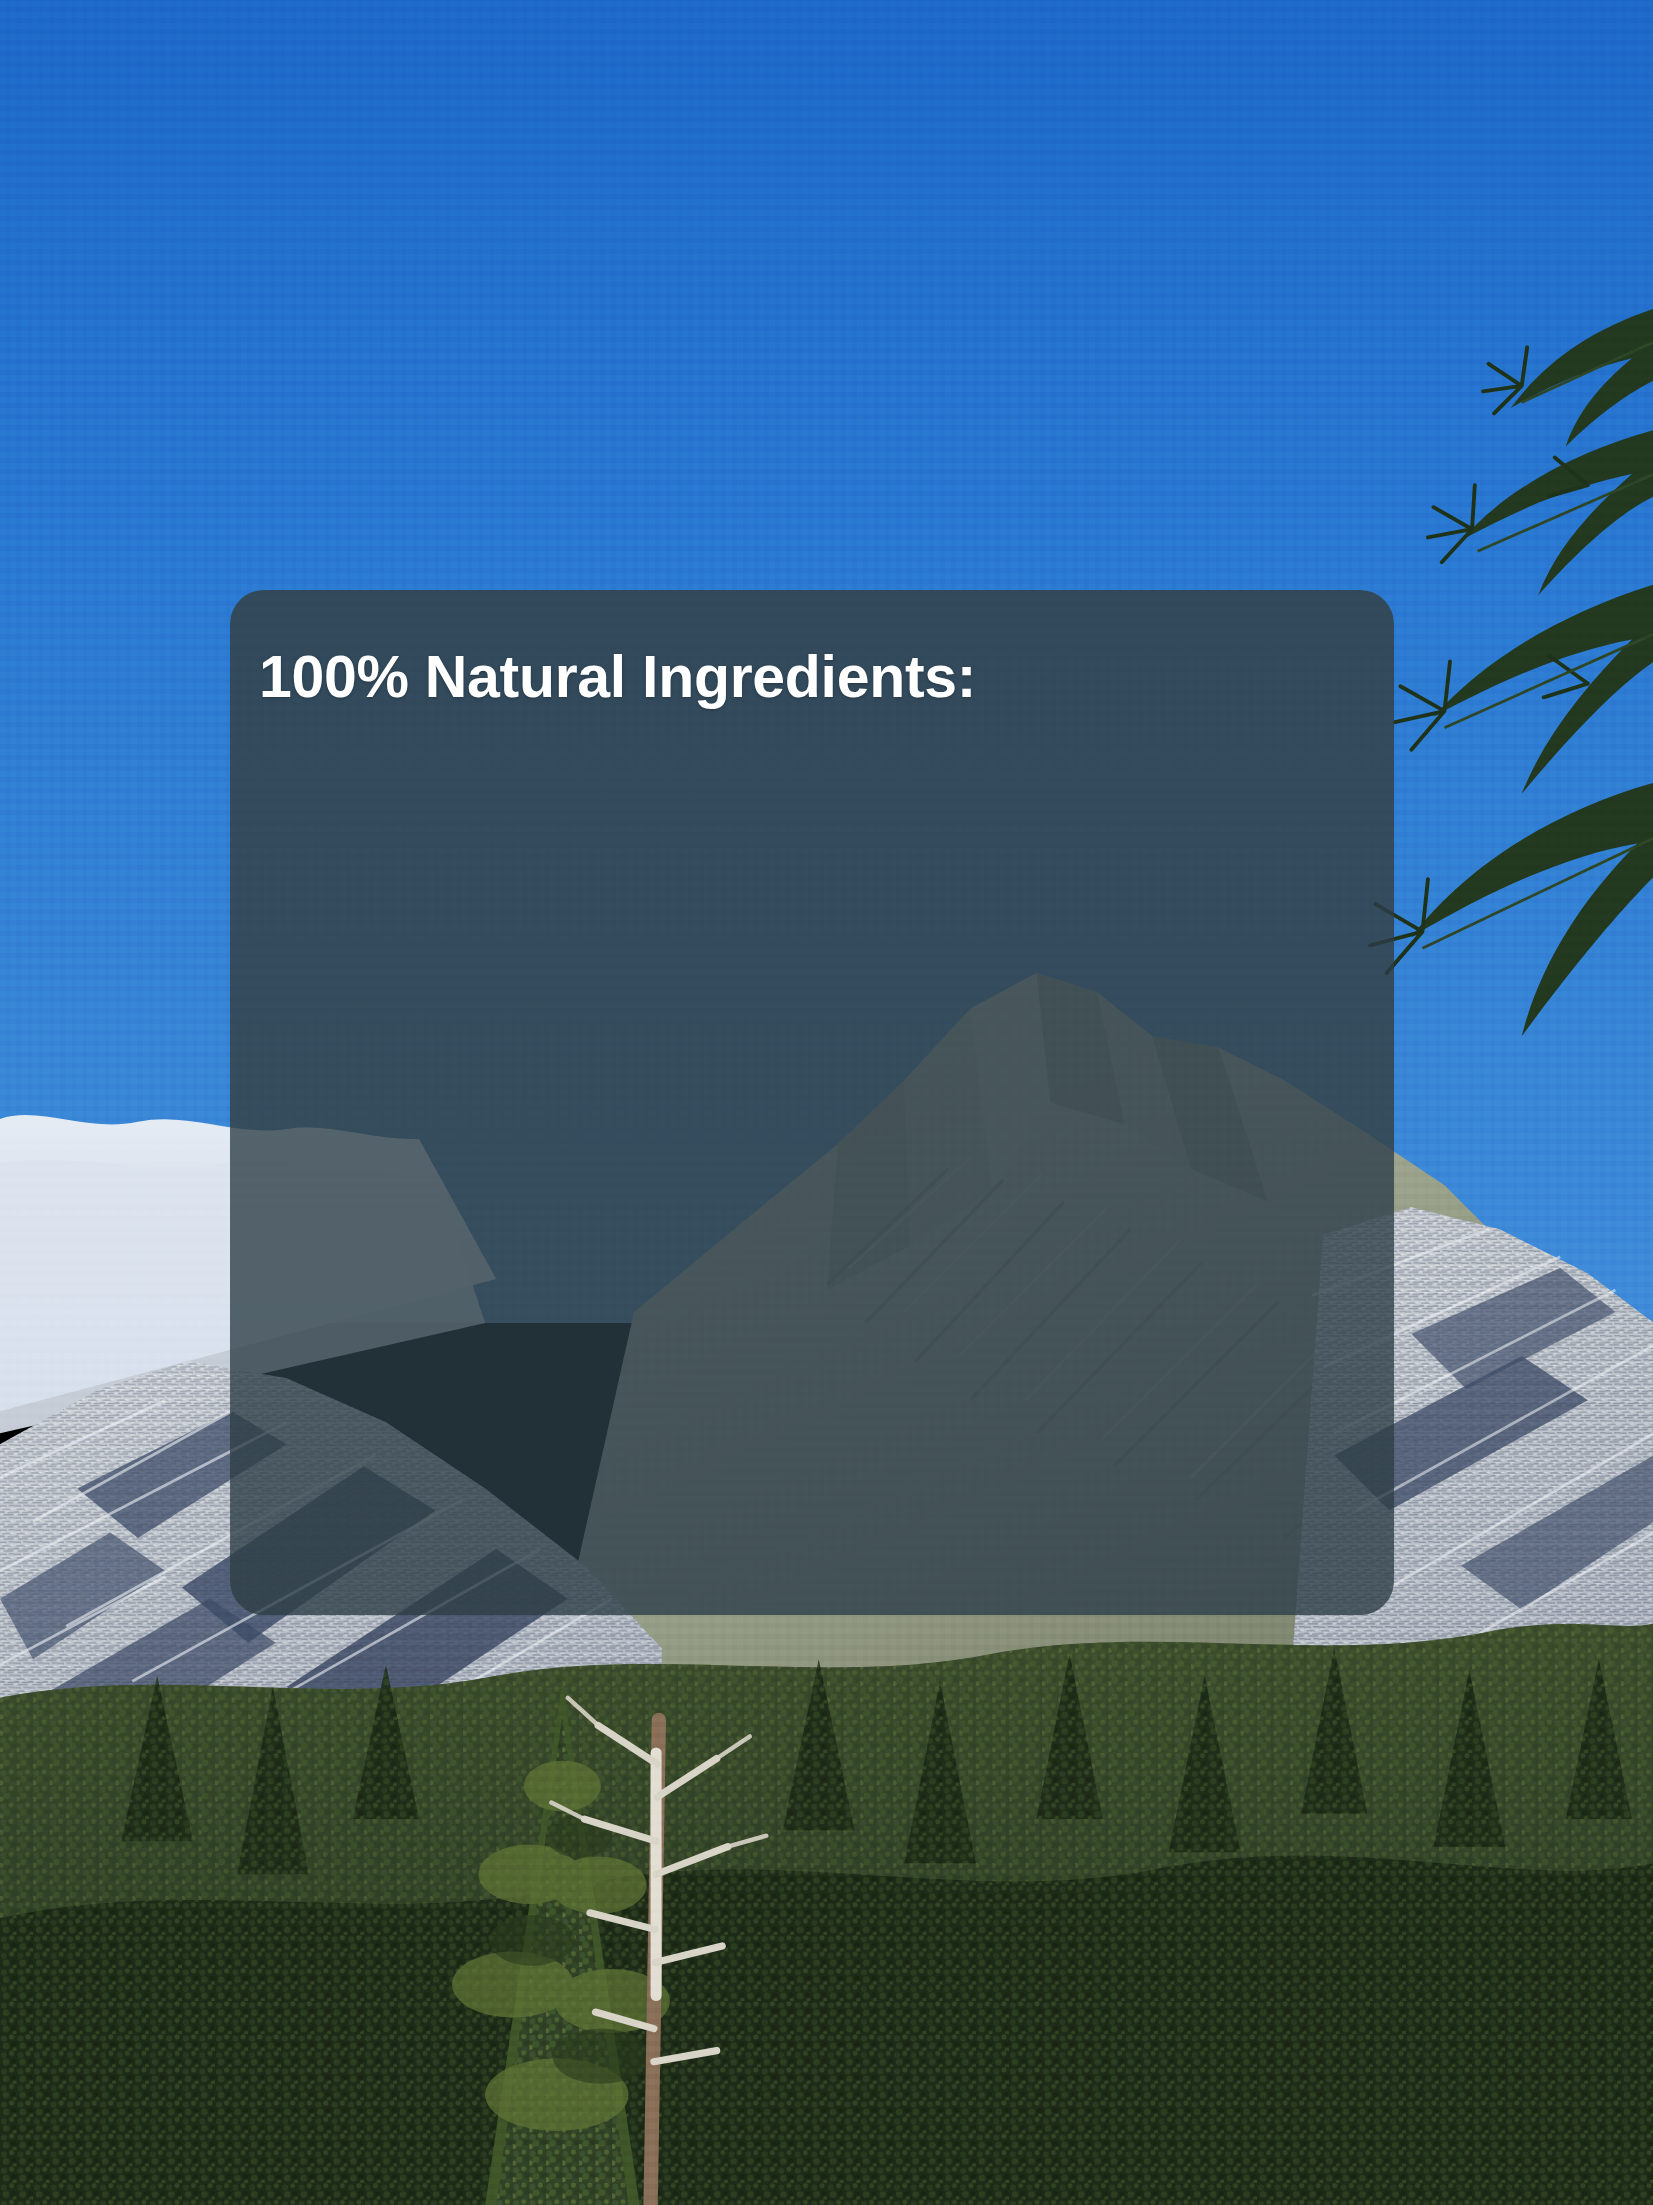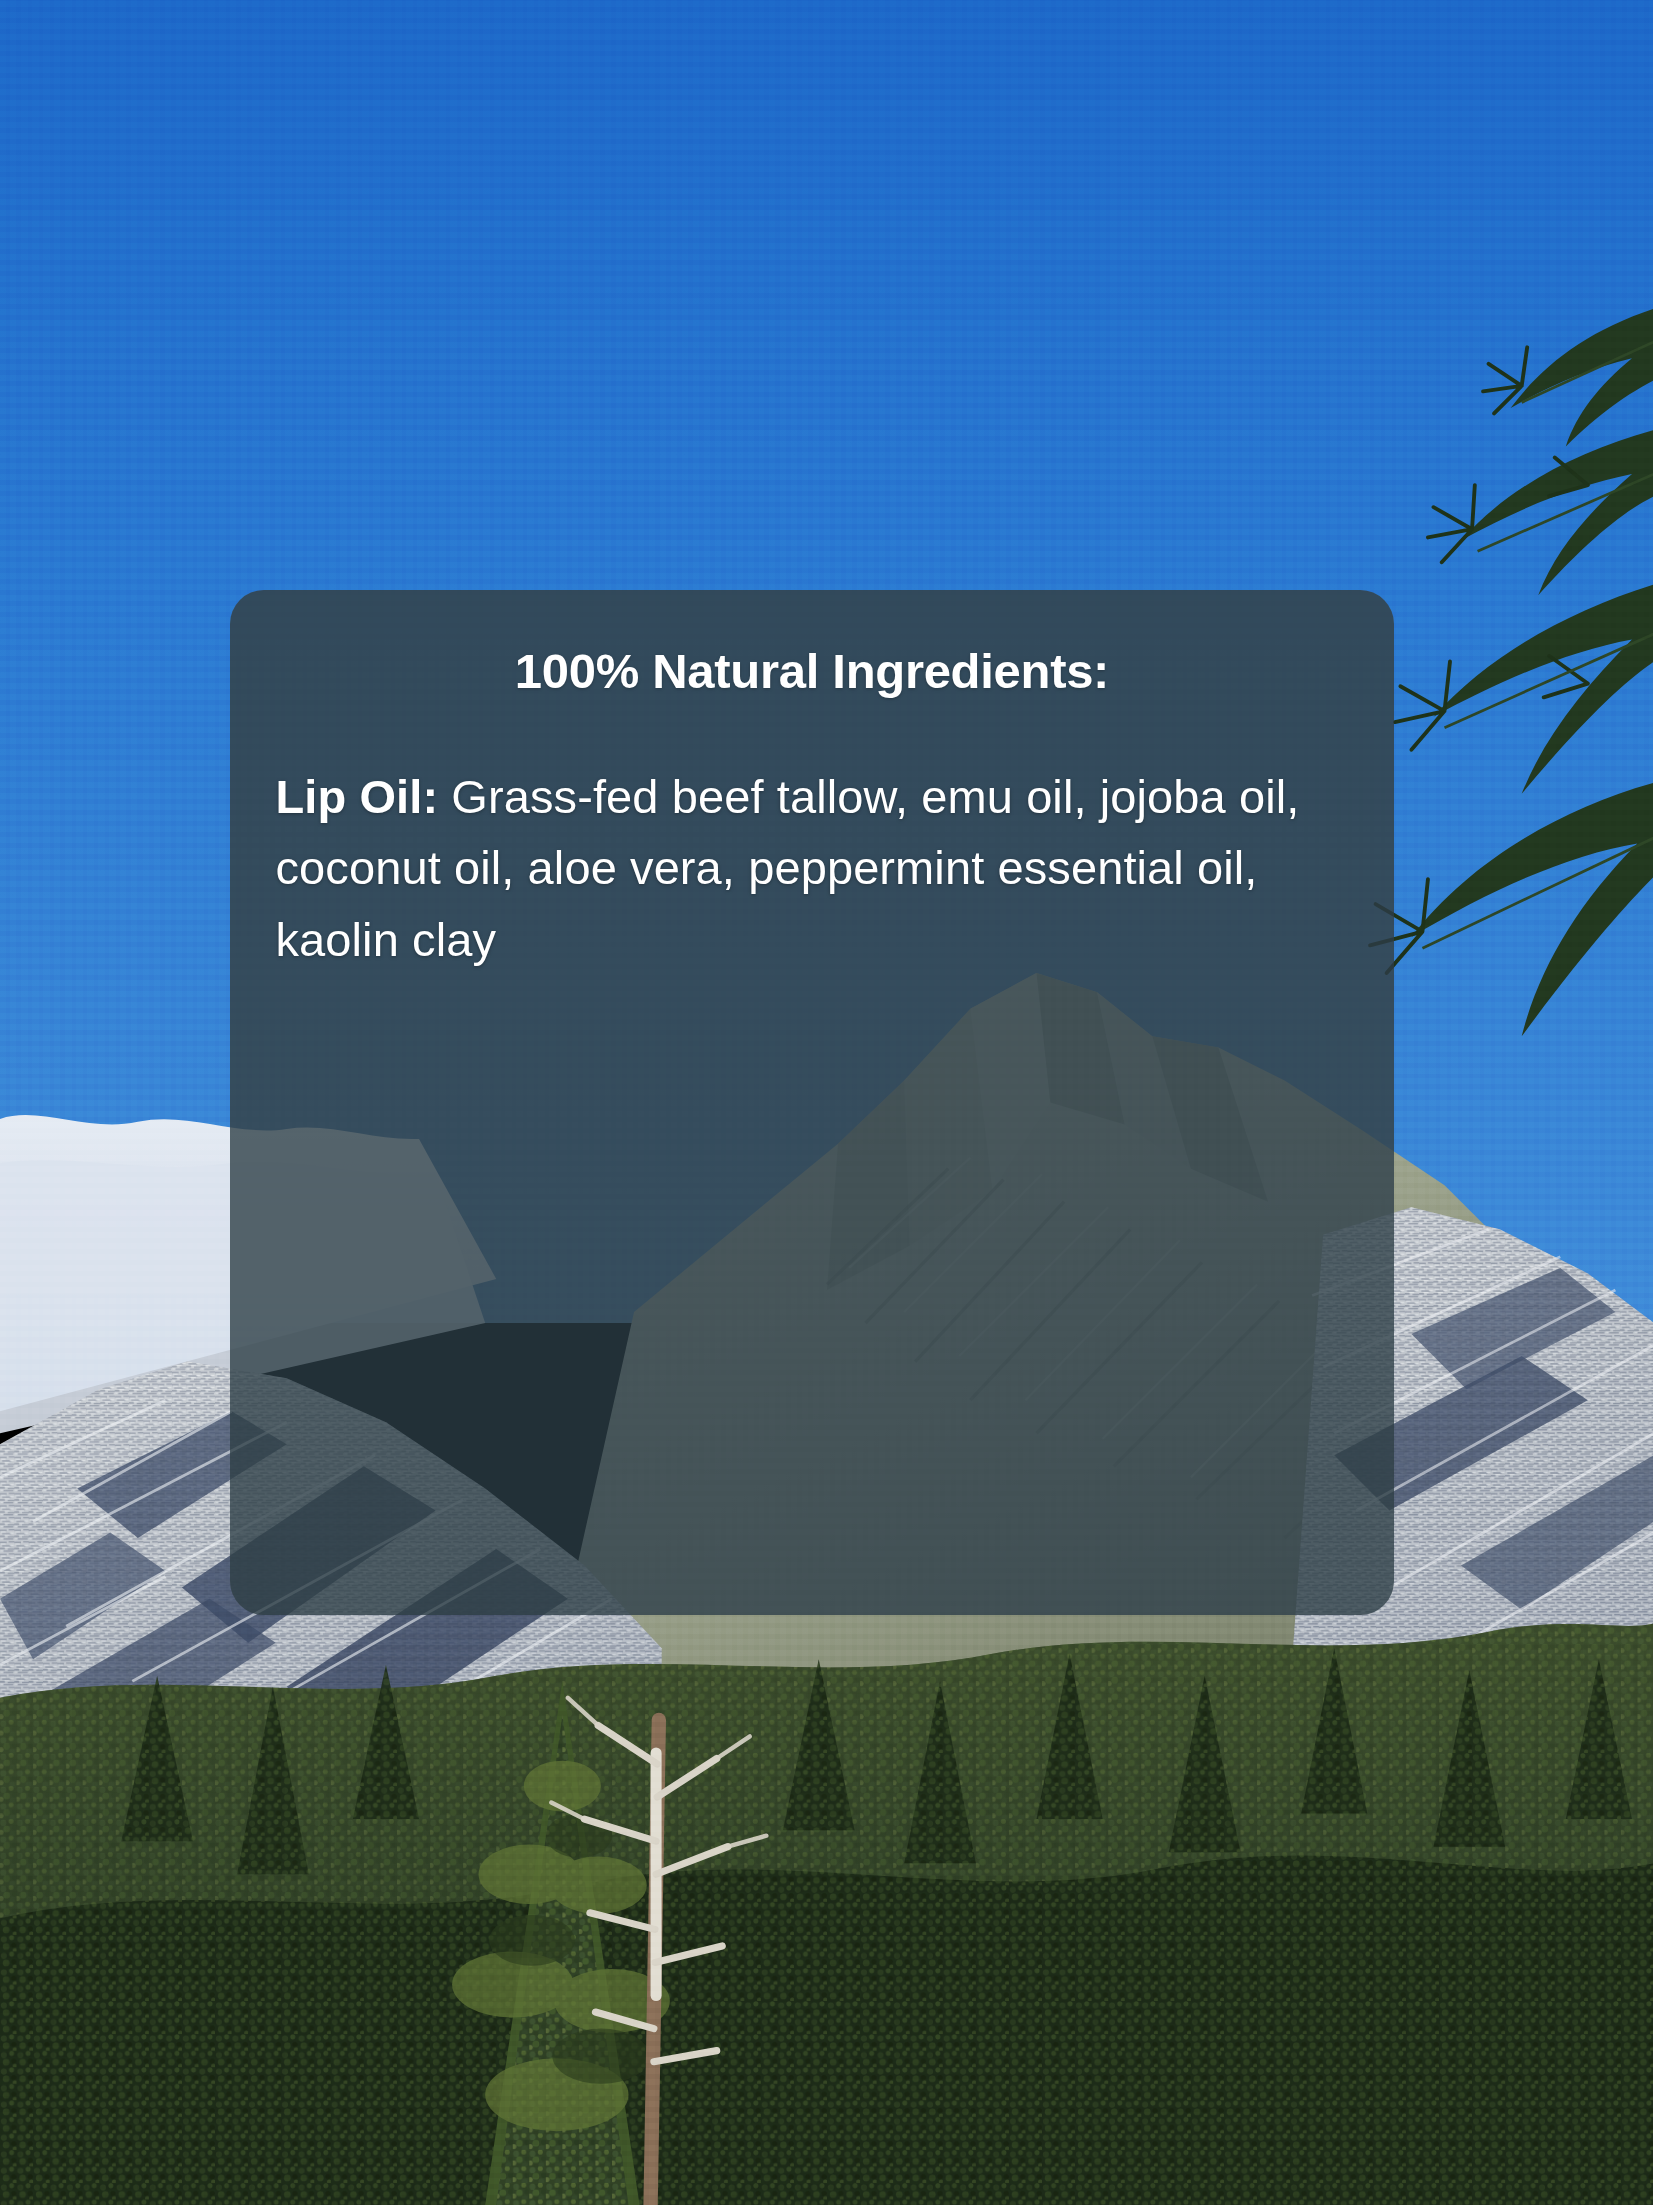--- a/index.html
+++ b/index.html
@@ -44,23 +44,22 @@
     background: rgba(43, 62, 70, 0.78);
     backdrop-filter: saturate(.55);
     box-sizing: border-box;
     padding: 0 29px;
     overflow: hidden;
   }
 
   #panel-title {
     margin: 0;
     padding-top: 55px;
-    text-align: center;
     color: #ffffff;
-    font-size: 49px;
+    font-size: 59px;
     font-weight: 700;
     letter-spacing: -0.3px;
     line-height: 1.1;
     text-shadow: 0 1.1px 3.3px rgba(0,0,0,.28);
   }
 
   .ing-block {
     color: #ffffff;
     font-size: 47px;
     font-weight: 400;
@@ -288,18 +287,17 @@
       </g>
     </g>
   </svg>
 
   <div id="grain"></div>
 
   <div id="panel">
 
     <h1 id="panel-title">100% Natural Ingredients:</h1>
 
-    <p class="ing-block" id="block-oil"><span class="lbl">Lip Oil:</span><span> Grass-fed beef tallow, emu oil, jojoba oil, coconut oil, aloe vera, peppermint essential oil, kaolin clay</span></p>
 
   </div>
 
 </div>
 
 
 </body></html>

